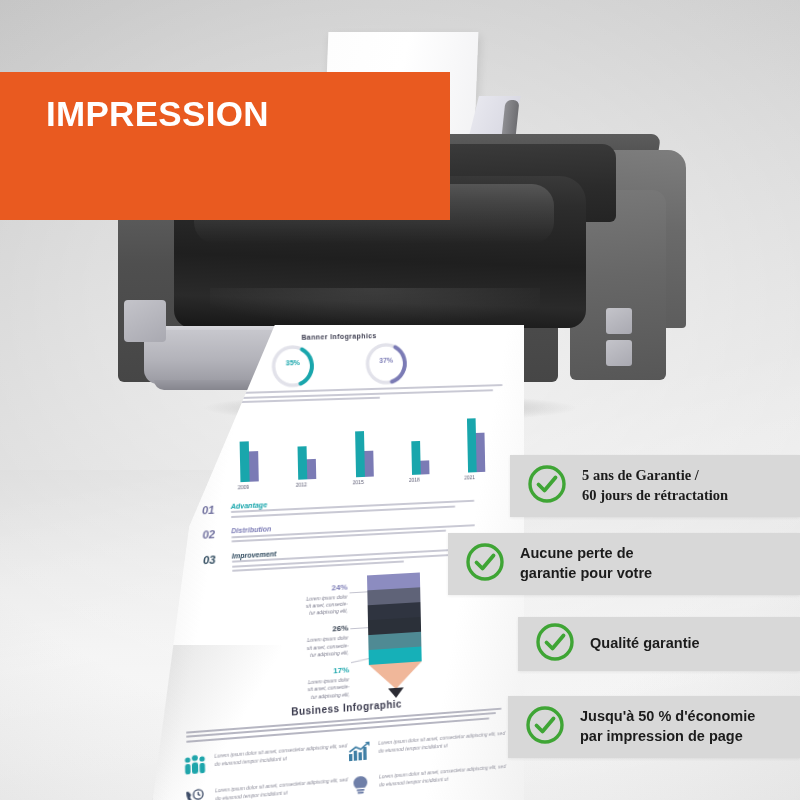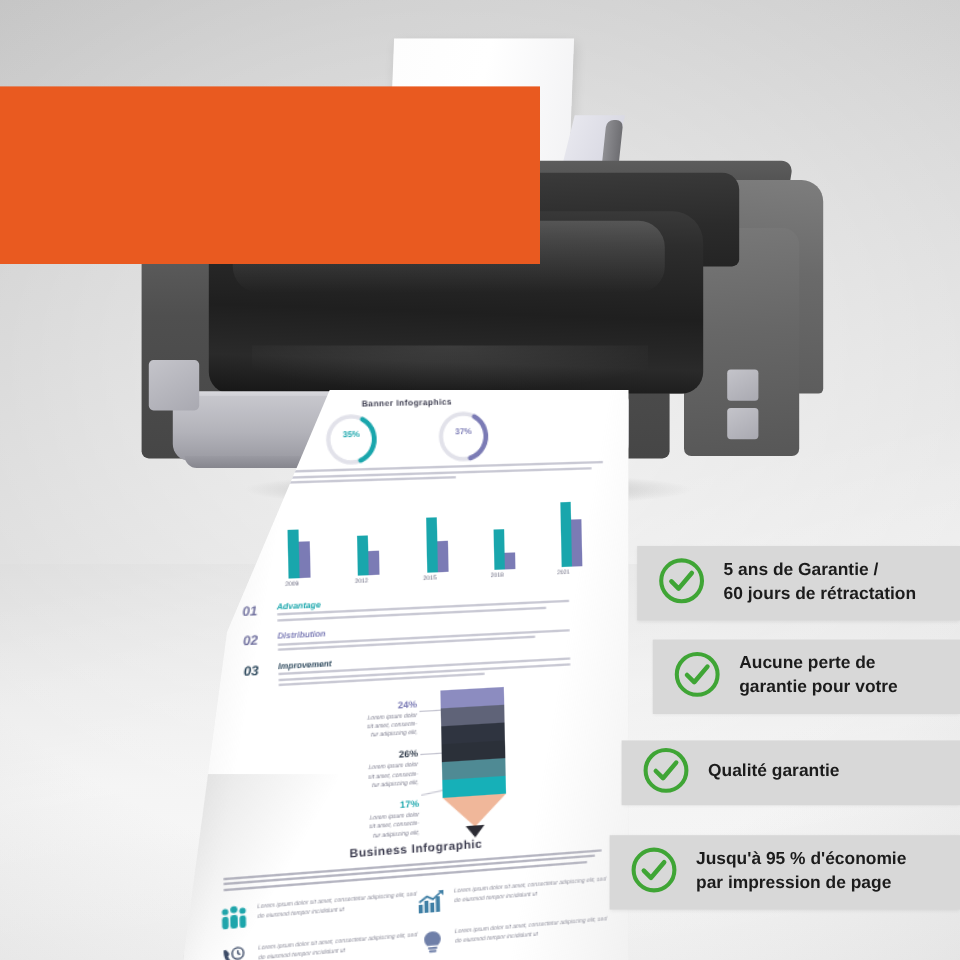--- a/index.html
+++ b/index.html
@@ -390,50 +390,51 @@
         </div>
 
       </div>
     </div>
     <div class="paper-shade"></div>
     <div class="paper-curl"></div>
   </div>
 
   <div class="banner">
     <div class="banner-t">
+      <div>IMPRESSION</div>
     </div>
   </div>
 
   <div id="features">
-      <div class="feat" style="top: 455px; height: 62px; width: 269px;">
+      <div class="feat" style="top: 455px; height: 62px; width: 290px; font-family: Liberation Serif, serif;">
         <div class="feat-ic"><svg width="42" height="42" viewBox="0 0 42 42">
             <circle cx="21" cy="21" r="17" fill="none" stroke="#3fa535" stroke-width="3.4"></circle>
             <path d="M12.5 21.5 L18.5 27.5 L29.5 14.5" fill="none" stroke="#3fa535" stroke-width="3.8" stroke-linecap="round" stroke-linejoin="round"></path>
           </svg></div>
         <div class="feat-tx">5 ans de Garantie /
 60 jours de rétractation</div>
       </div>
-      <div class="feat" style="top: 533px; height: 62px; width: 256px;">
+      <div class="feat" style="top: 533px; height: 62px; width: 352px;">
         <div class="feat-ic"><svg width="42" height="42" viewBox="0 0 42 42">
             <circle cx="21" cy="21" r="17" fill="none" stroke="#3fa535" stroke-width="3.4"></circle>
             <path d="M12.5 21.5 L18.5 27.5 L29.5 14.5" fill="none" stroke="#3fa535" stroke-width="3.8" stroke-linecap="round" stroke-linejoin="round"></path>
           </svg></div>
         <div class="feat-tx">Aucune perte de
 garantie pour votre</div>
       </div>
       <div class="feat" style="top: 617px; height: 54px; width: 282px;">
         <div class="feat-ic"><svg width="42" height="42" viewBox="0 0 42 42">
             <circle cx="21" cy="21" r="17" fill="none" stroke="#3fa535" stroke-width="3.4"></circle>
             <path d="M12.5 21.5 L18.5 27.5 L29.5 14.5" fill="none" stroke="#3fa535" stroke-width="3.8" stroke-linecap="round" stroke-linejoin="round"></path>
           </svg></div>
         <div class="feat-tx">Qualité garantie</div>
       </div>
       <div class="feat" style="top: 696px; height: 62px; width: 292px;">
         <div class="feat-ic"><svg width="42" height="42" viewBox="0 0 42 42">
             <circle cx="21" cy="21" r="17" fill="none" stroke="#3fa535" stroke-width="3.4"></circle>
             <path d="M12.5 21.5 L18.5 27.5 L29.5 14.5" fill="none" stroke="#3fa535" stroke-width="3.8" stroke-linecap="round" stroke-linejoin="round"></path>
           </svg></div>
-        <div class="feat-tx">Jusqu'à 95 % d'économie
+        <div class="feat-tx">Jusqu'à 50 % d'économie
 par impression de page</div>
       </div>
     </div>
 
 </div>
 
 </body></html>

